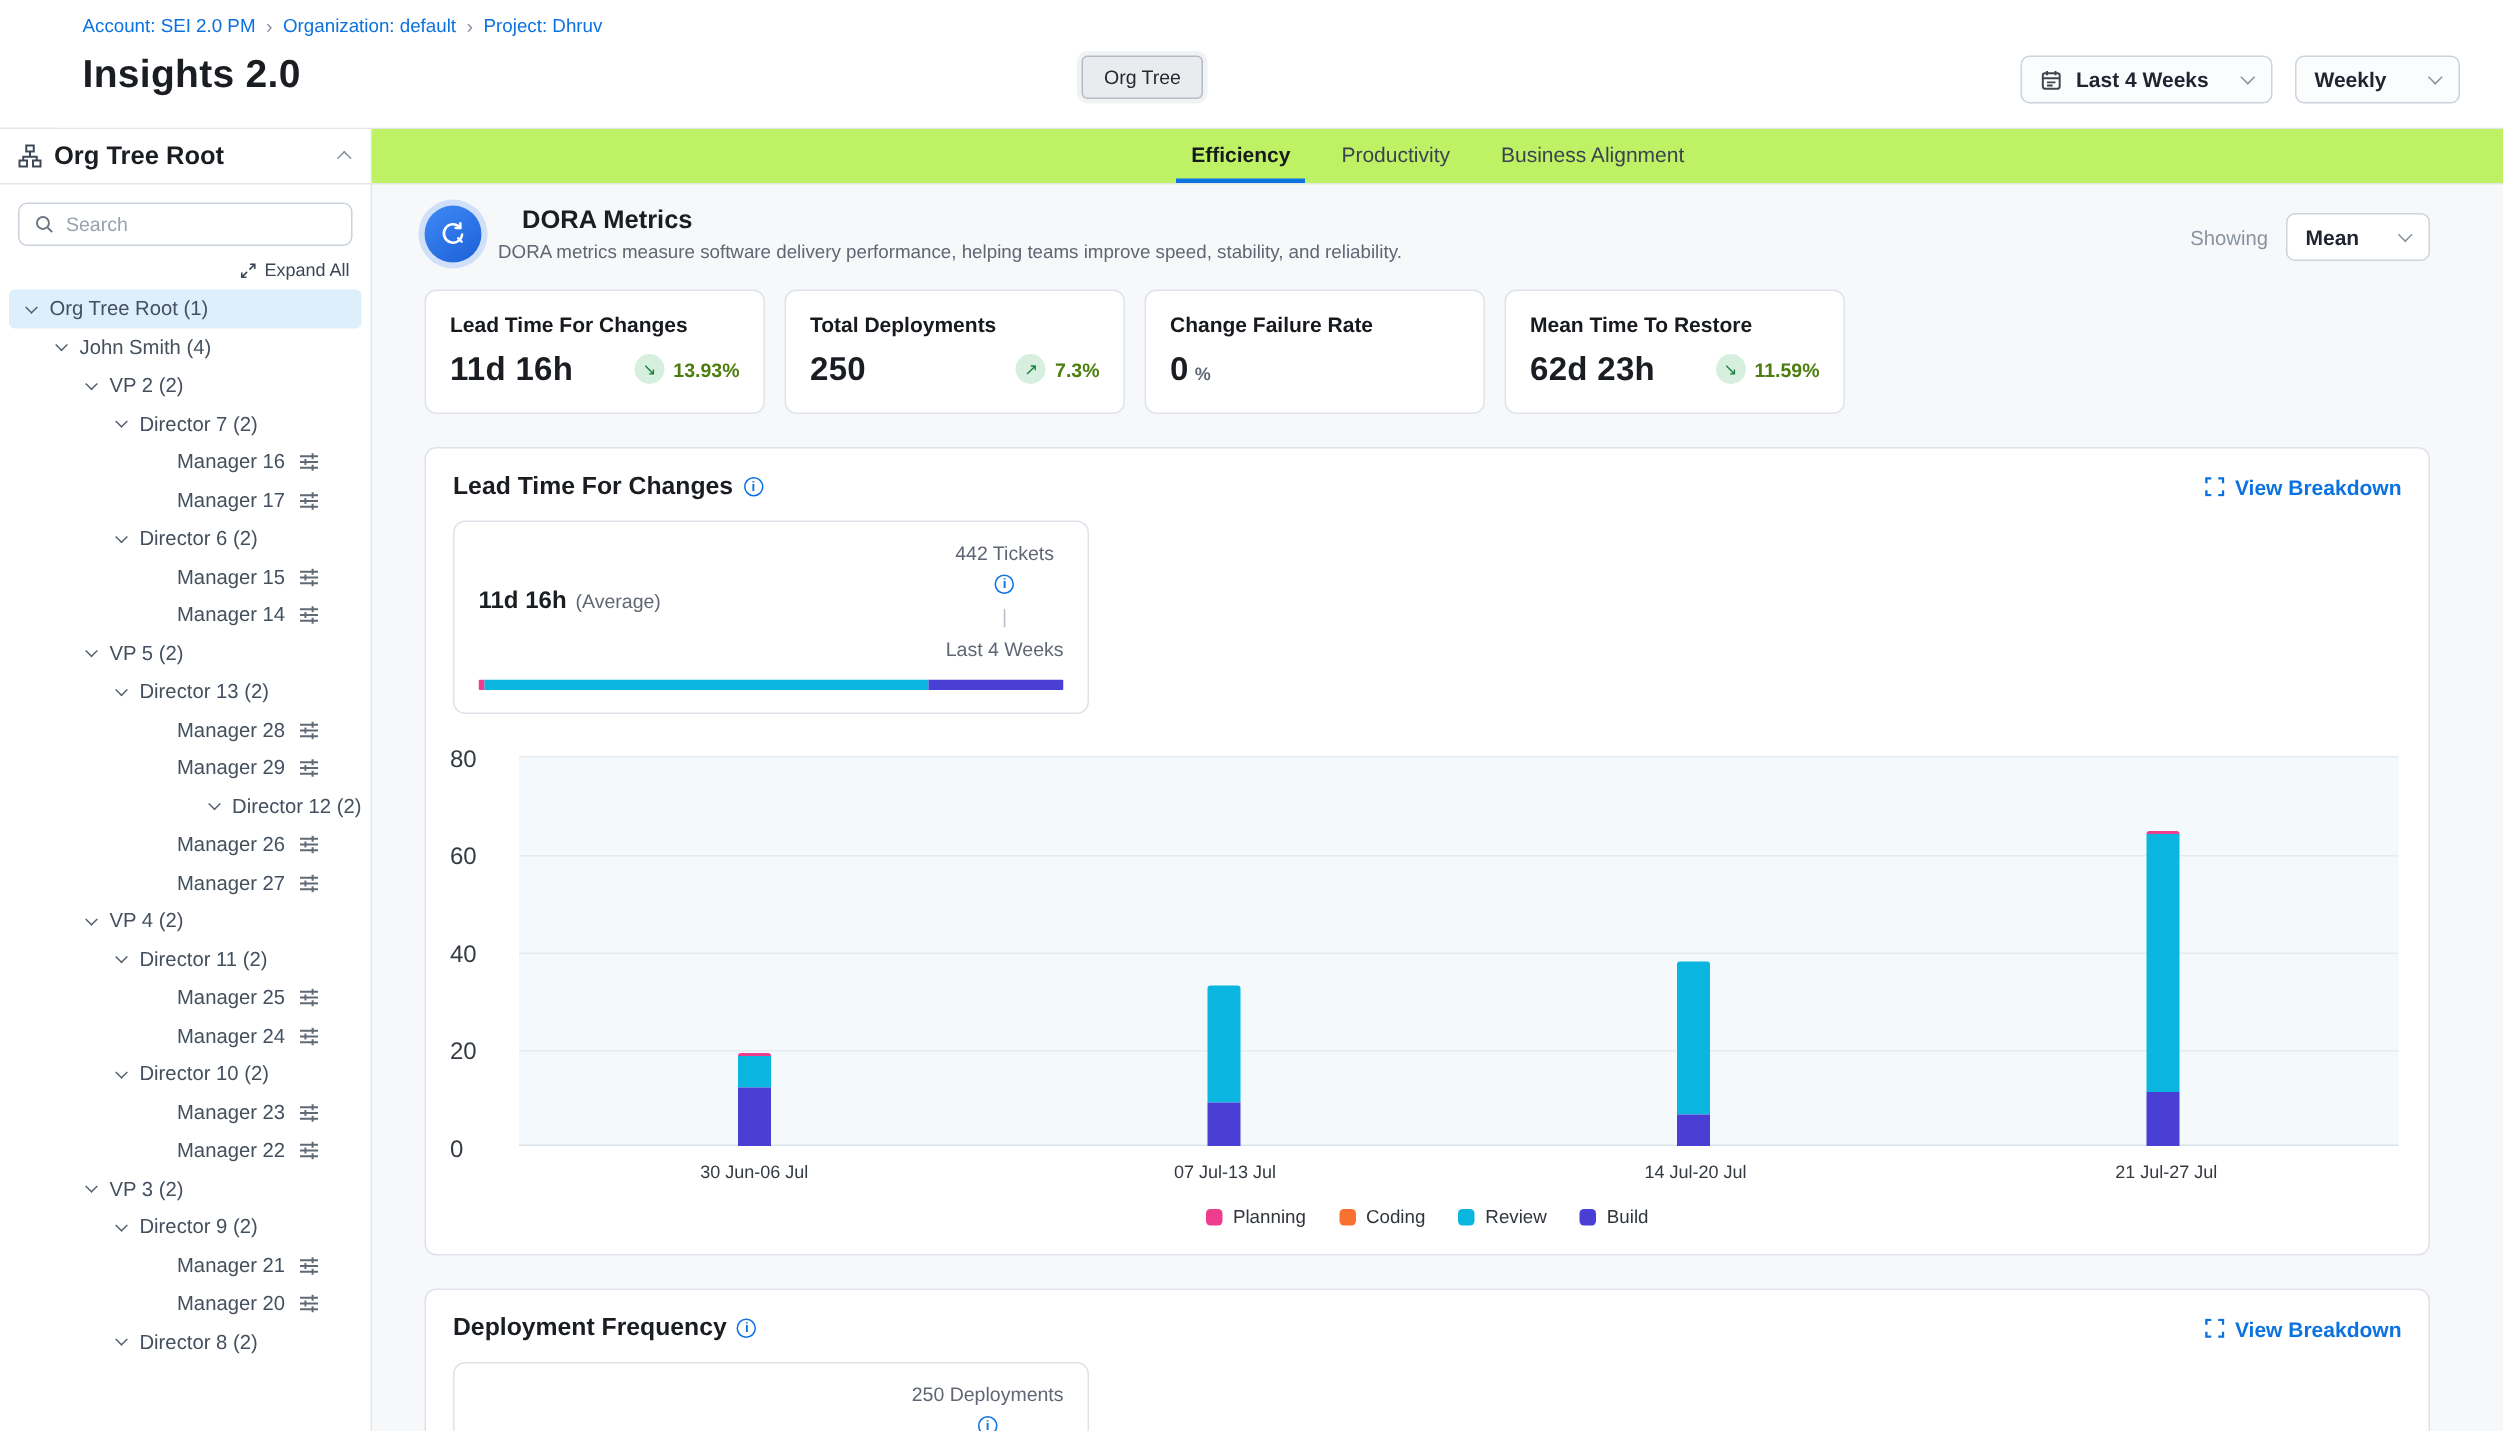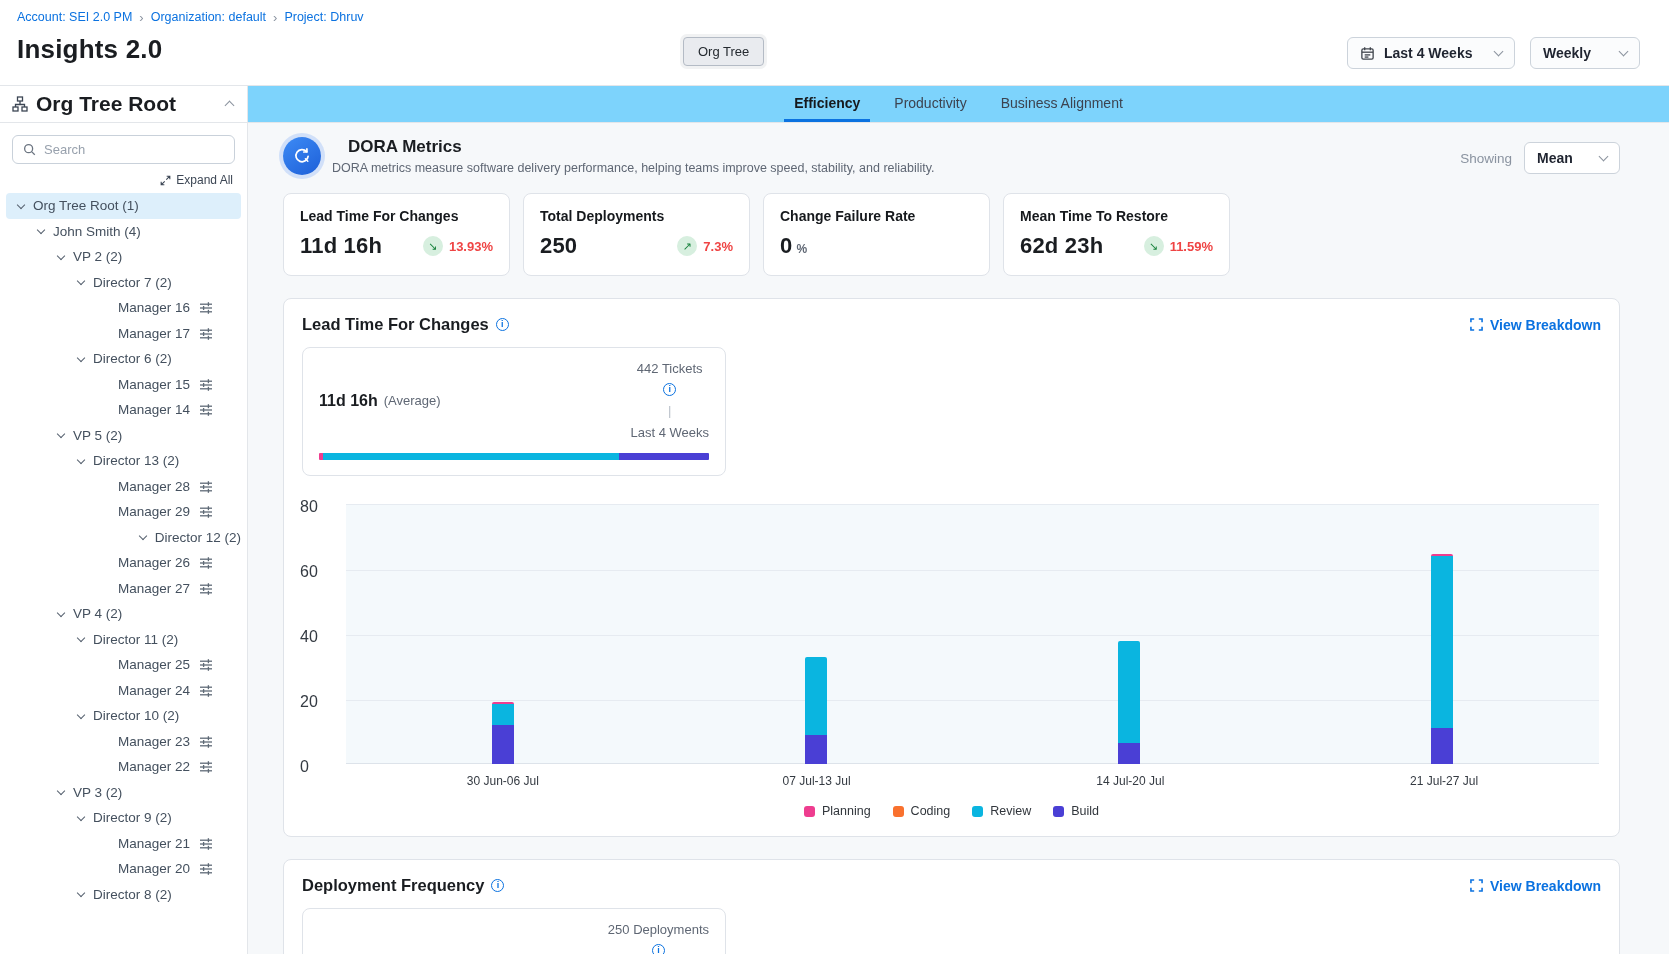--- a/index.html
+++ b/index.html
@@ -1,21 +1,21 @@
 <!DOCTYPE html>
 <html><head>
 <meta charset="utf-8">
 <style>
   * { margin:0; padding:0; box-sizing:border-box; }
   html,body { background:#fff; }
   body { font-family:"Liberation Sans", sans-serif; color:#1a1d21; }
   .page { position:relative; width:1669px; height:954px; overflow:hidden; background:#fff; }
 
   
-  .top { position:relative; height:85px; background:#fff; }
+  .top { position:relative; height:85px; background:#fff;margin-left:38px; }
   .crumbs { display:flex; align-items:center; gap:7px; padding:10px 0 0 17px; font-size:12.5px; }
   .crumb { color:#0b72e0; cursor:pointer; }
   .crumb-sep { color:#8a93a0; font-size:13px; line-height:1; }
   .page-title { padding:10px 0 0 17px; font-size:26px; font-weight:800; letter-spacing:.2px; }
   .orgtree-btn { position:absolute; left:683px; top:37px; padding:6px 14px; font-size:13px; color:#24292f;
     background:#e9ebef; border:1px solid #b4bbc5; border-radius:4px; box-shadow:0 0 0 3px rgba(120,130,140,.10); cursor:pointer; }
   .hdr-controls { position:absolute; right:29px; top:37px; display:flex; gap:15px; }
   .select-box { display:flex; align-items:center; gap:9px; background:#fbfcfd; border:1px solid #ccd3db; border-radius:6px;
     padding:7px 12px; font-size:14px; font-weight:600; color:#1f2430; cursor:pointer; }
   .select-box .spacer { flex:1; }
@@ -23,35 +23,35 @@
   .chev.up { transform:rotate(-135deg); margin-top:3px; }
   .w-range { width:168px; } .w-gran { width:110px; }
 
   
   .cols { display:flex; height:869px; border-top:1px solid #e3e6ea; }
   .sidebar { width:248px; min-width:248px; border-right:1px solid #e3e6ea; background:#fff; overflow:hidden; }
   .main { flex:1; display:flex; flex-direction:column; overflow:hidden; }
 
   
   .sb-head { display:flex; align-items:center; gap:8px; height:37px; padding:0 14px 0 12px; border-bottom:1px solid #e3e6ea; }
-  .sb-head .ttl { font-size:21px; font-weight:700; flex:1; }
+  .sb-head .ttl { font-size:17px; font-weight:700; flex:1; }
   .search { margin:12px 12px 0 12px; display:flex; align-items:center; gap:8px; border:1px solid #c9d1da; border-radius:6px; height:29px; padding:0 10px; }
   .search input { border:none; outline:none; font-size:13px; width:100%; color:#333; font-family:"Liberation Sans",sans-serif; background:transparent; }
   .search input::placeholder { color:#98a1ad; }
   .expand-row { display:flex; justify-content:flex-end; align-items:center; gap:5px; margin:9px 14px 4px 0;
     font-size:12px; color:#3c4654; cursor:pointer; }
   .tree { padding:2px 0 0 0; }
   .trow { position:relative; display:flex; align-items:center; height:25.5px; font-size:13.5px; color:#44505e; cursor:pointer; margin:0 6px; border-radius:4px; }
   .trow.sel { background:#ddeffb; color:#3a4document655; }
   .trow .tchev { width:6px; height:6px; border-right:1.7px solid #55606e; border-bottom:1.7px solid #55606e; transform:rotate(45deg); margin:-2px 9px 0 0; }
   .trow .lbl { white-space:nowrap; }
   .trow .adj { position:absolute; left:193px; top:6px; }
 
   
-  .tabbar { height:37px; background:#7dd3fc; border-bottom:1px solid #e3e6ea; display:flex; justify-content:center; align-items:stretch; gap:14px; }
+  .tabbar { height:37px; background:#bef264; border-bottom:1px solid #e3e6ea; display:flex; justify-content:center; align-items:stretch; gap:14px; }
   .tab { display:flex; align-items:center; padding:0 10px; font-size:14px; color:#3c4350; font-weight:500; cursor:pointer; border-bottom:3px solid transparent; }
   .tab.active { color:#16191d; font-weight:700; border-bottom-color:#0b72e0; }
 
   
   .content { flex:1; background:#f6f8fa; padding:14px 49px 0 35px; overflow:hidden; }
 
   .dora-head { display:flex; align-items:flex-start; }
   .dora-icon { width:38px; height:38px; border-radius:50%; background:linear-gradient(145deg,#3d8bf5,#1d5fd8);
     box-shadow:0 0 0 4px rgba(77,139,245,.22); display:flex; align-items:center; justify-content:center; margin-right:11px; }
   .dora-txt .t { font-size:17px; font-weight:800;margin-left:16px; }
@@ -63,21 +63,21 @@
   
   .cards { display:flex; gap:13px; margin-top:18px; }
   .mcard { width:227px; background:#fff; border:1px solid #dfe3e9; border-radius:8px; padding:14px 16px 16px 16px; }
   .mcard .mt { font-size:14px; font-weight:700; color:#16191d; }
   .mcard .mv-row { display:flex; align-items:center; margin-top:9px; }
   .mcard .mv { font-size:22px; font-weight:800; letter-spacing:.2px; }
   .mcard .munit { font-size:12px; font-weight:600; color:#5f6774; margin-left:4px; margin-top:6px; }
   .badge { margin-left:auto; display:flex; align-items:center; gap:6px; }
   .badge .bc { width:20px; height:20px; border-radius:50%; background:#d7efdf; color:#17823c; font-size:11px;
     display:flex; align-items:center; justify-content:center; }
-  .badge .bt { font-size:13px; font-weight:700; color:#ef4444; }
+  .badge .bt { font-size:13px; font-weight:700; color:#4d7c0f; }
 
   
   .sect { background:#fff; border:1px solid #dfe3e9; border-radius:8px; padding:16px 18px 14px 18px; margin-top:22px; }
   .sect-head { display:flex; align-items:center; }
   .sect-title { font-size:16.5px; font-weight:800; display:flex; align-items:center; gap:7px; }
   .vb { margin-left:auto; display:flex; align-items:center; gap:7px; color:#0b72e0; font-size:14px; font-weight:700; cursor:pointer; }
   .subcard { width:424px; border:1px solid #dfe3e9; border-radius:8px; margin-top:13px; padding:13px 16px 15px 16px; }
   .subrow { display:flex; align-items:center; }
   .sum-v { font-size:16px; font-weight:800; }
   .sum-q { font-size:13px; color:#5f6774; margin-left:6px; }

